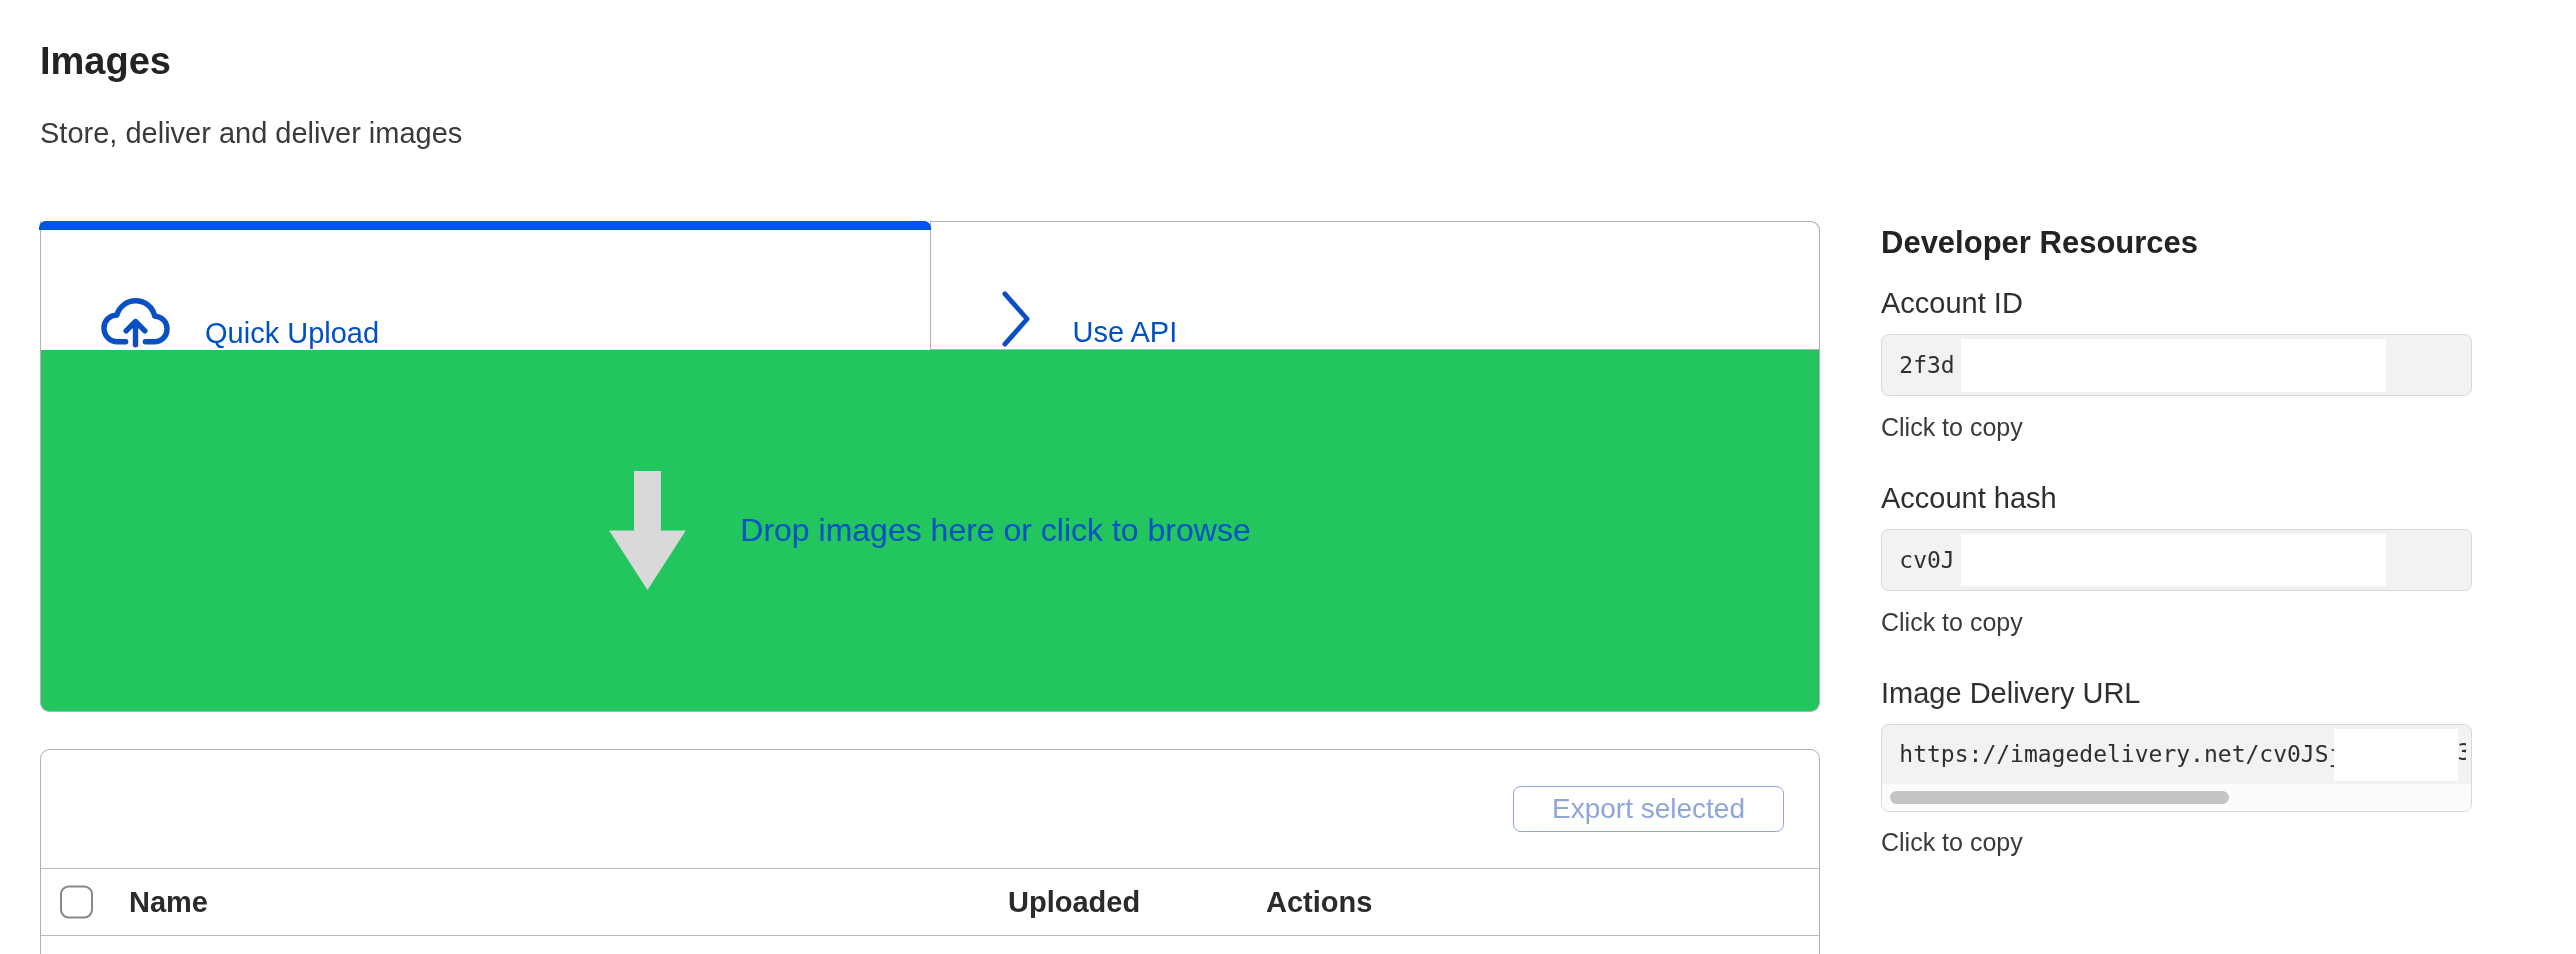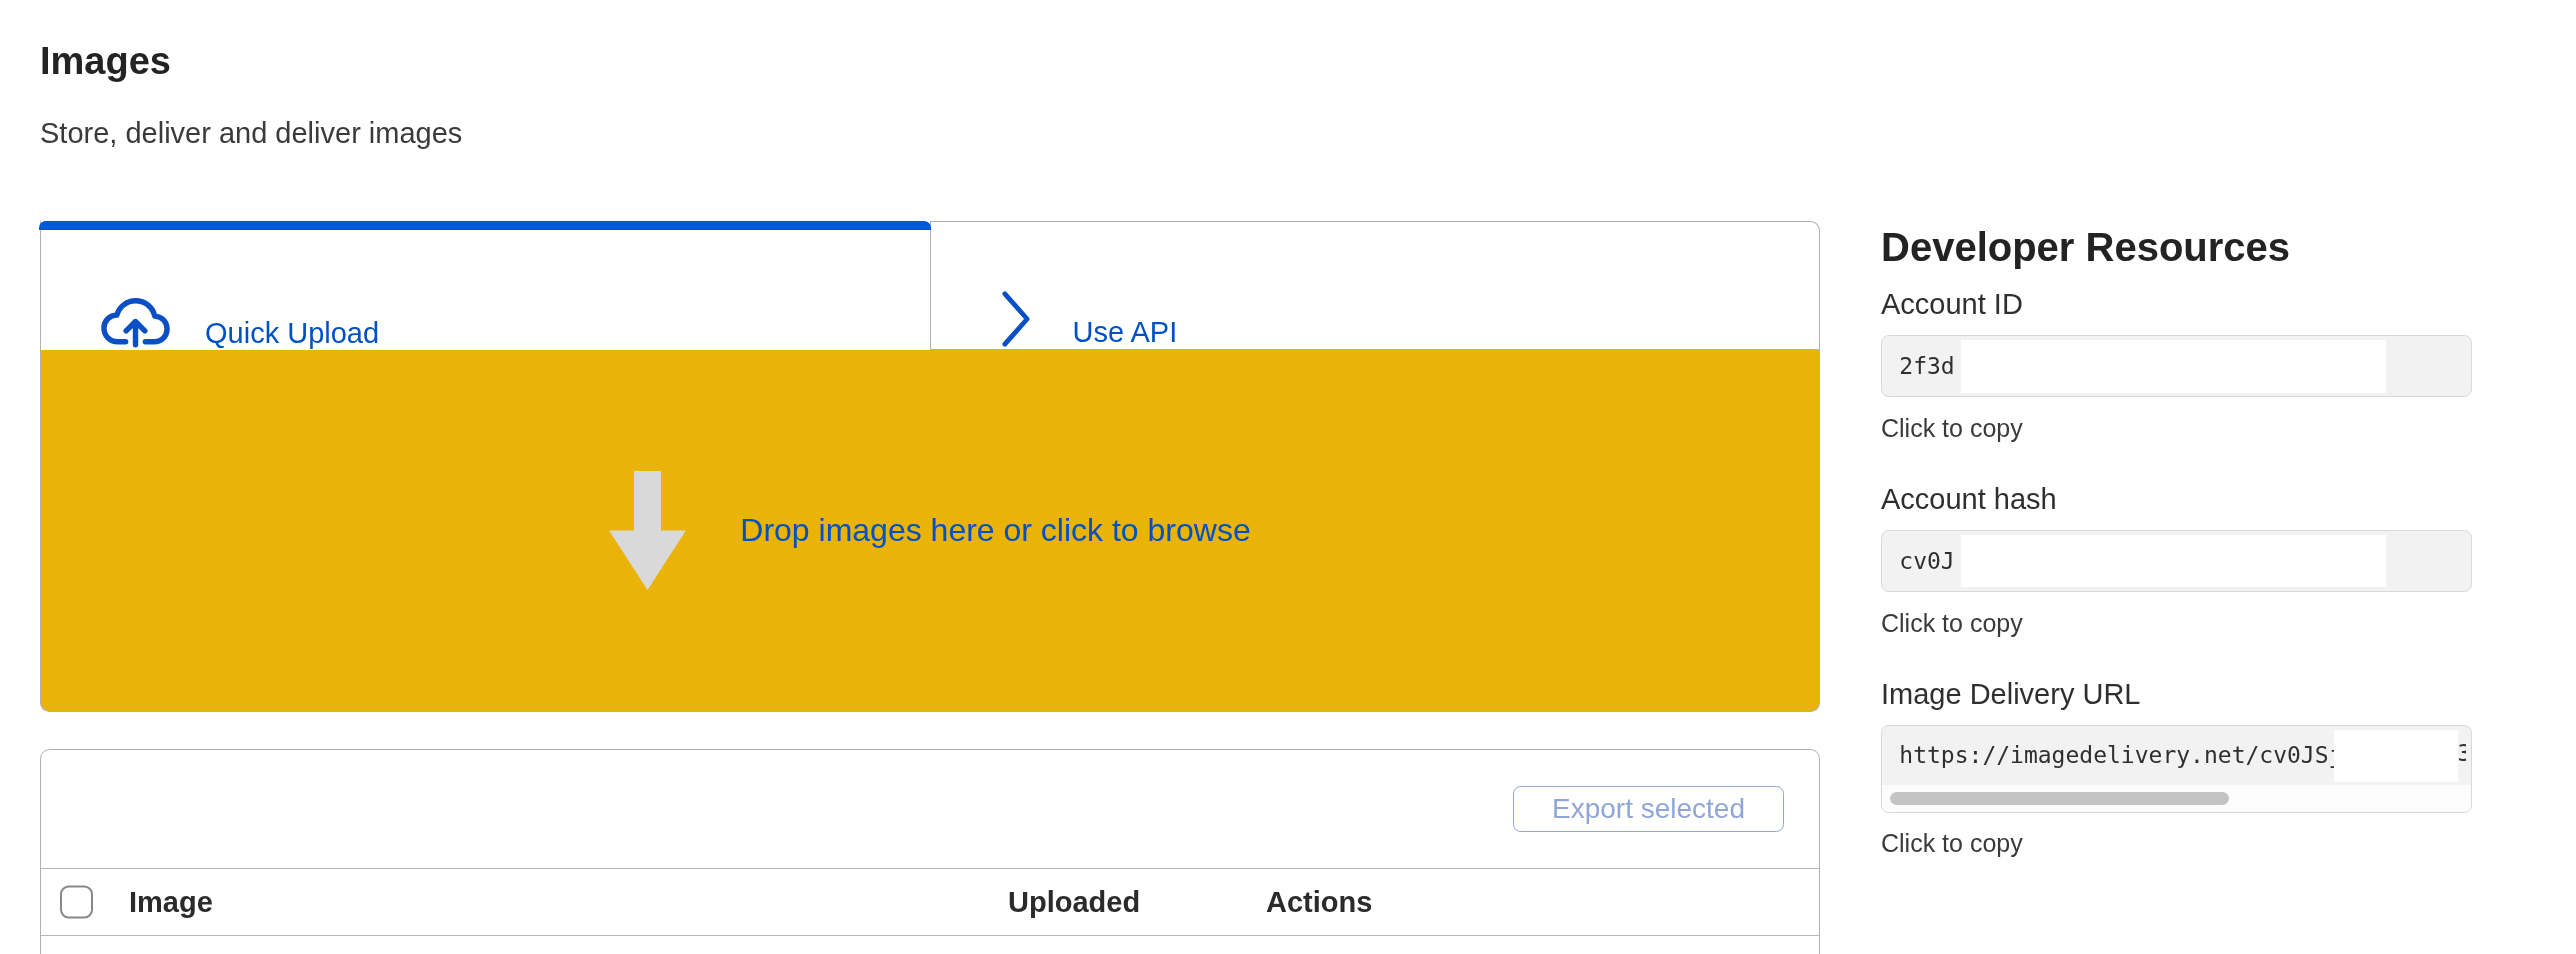--- a/index.html
+++ b/index.html
@@ -12,39 +12,39 @@
 
   
   .upload-card { position: absolute; left: 40px; top: 221px; width: 1780px; }
   .tabs { display: flex; height: 129px; }
   .tab { position: relative; display: flex; align-items: flex-end; background: #fff; cursor: pointer; }
   .tab-active { width: 891px; border-left: 1.9px solid #b0b0b0; border-right: 1.9px solid #b0b0b0; padding-left: 60px; gap: 35px; }
   .tab-topbar { position: absolute; top: 0; left: -1.9px; right: -1.9px; height: 8.7px; background: #0056e0; border-radius: 6.7px 6.7px 0 0; }
   .tab-inactive { width: 890px; border: 1.9px solid #b0b0b0; border-left: none; border-radius: 0 9.6px 0 0; padding-left: 69px; gap: 40px; }
   .tab-label { font-size: 29px; color: #0051c3; }
 
-  .dropzone { height: 362px; border: 1.9px solid #b0b0b0; border-top: none; border-radius: 0 0 9.6px 9.6px; background: #eab308; display: flex; align-items: center; justify-content: center; gap: 54px; cursor: pointer; }
+  .dropzone { height: 362px; border: 1.9px solid #b0b0b0; border-top: none; border-radius: 0 0 9.6px 9.6px; background: #22c55e; display: flex; align-items: center; justify-content: center; gap: 54px; cursor: pointer; }
   .dropzone-label { font-size: 32px; color: #0051c3; }
 
   
   .list-card { position: absolute; left: 40px; top: 749px; width: 1780px; height: 289px; border: 1.9px solid #b0b0b0; border-radius: 9.6px; background: #fff; }
   .toolbar { height: 119px; display: flex; align-items: center; justify-content: flex-end; gap: 17.3px; padding-right: 35px; border-bottom: 1.9px solid #b7b7b7; }
   .btn { height: 46px; padding: 0 38px; font-size: 28px; background: #fff; border-radius: 7.7px; cursor: pointer; font-family: inherit; }
   .btn-export { border: 1.9px solid #8fa6d7; color: #8fa6d7; }
   .btn-delete { border: 1.9px solid #d2847b; color: #cf6d62; }
   .table-header { position: relative; height: 67px; border-bottom: 1.9px solid #b7b7b7; }
   .th { position: absolute; top: 50%; transform: translateY(-50%); font-size: 29px; font-weight: 700; color: #2b2b2b; }
   .th-name { left: 88px; }
   .th-uploaded { left: 943px; margin-left: 24px; }
   .th-actions { left: 1225px; }
   .checkbox { position: absolute; left: 19px; top: 50%; transform: translateY(-50%); width: 33px; height: 33px; border: 2.9px solid #878787; border-radius: 8.7px; background: #fff; cursor: pointer; }
 
   
   .sidebar { position: absolute; left: 1881px; top: 221px; width: 591px; }
-  .sidebar-heading { padding-top: 3.8px; font-size: 40px; font-weight: 700; color: #232323; margin-bottom: 17px; }
+  .sidebar-heading { padding-top: 3.8px; font-size: 31px; font-weight: 700; color: #232323; margin-bottom: 25px; }
   .resource + .resource { margin-top: 38px; }
   .resource-label { font-size: 29px; line-height: 35px; color: #2f2f2f; margin-bottom: 13.5px; }
   .field { position: relative; height: 62px; background: #f2f2f2; border: 1.9px solid #d9d9d9; border-radius: 7.7px; display: flex; align-items: center; padding: 0 17.3px; cursor: pointer; overflow: hidden; }
   .field-value { font-family: "DejaVu Sans Mono", "Liberation Mono", monospace; font-size: 23px; color: #2f2f2f; white-space: pre; z-index: 0; }
   .redaction { position: absolute; top: 3.8px; bottom: 3.8px; left: 79px; right: 85px; background: #ffffff; z-index: 1; }
   .hint { margin-top: 15.4px; font-size: 25px; line-height: 31px; color: #3a3a3a; }
 
   .field-url { height: 88px; display: block; padding: 0; }
   .url-row { height: 58px; display: flex; align-items: center; padding: 0 17.3px; white-space: pre; overflow: hidden; }
   .redaction-url { top: 3.8px; bottom: auto; height: 52px; left: 452px; right: 13.5px; }
@@ -88,21 +88,21 @@
       <span class="dropzone-label">Drop images here or click to browse</span>
     </div>
   </section>
 
   <section class="list-card">
     <div class="toolbar">
       <button class="btn btn-export">Export selected</button>
     </div>
     <div class="table-header">
       <span class="checkbox"></span>
-      <span class="th th-name">Image</span>
+      <span class="th th-name">Name</span>
       <span class="th th-uploaded">Uploaded</span>
       <span class="th th-actions">Actions</span>
     </div>
   </section>
 
   <aside class="sidebar">
     <h2 class="sidebar-heading">Developer Resources</h2>
 
     <div class="resource">
       <div class="resource-label">Account ID</div>

